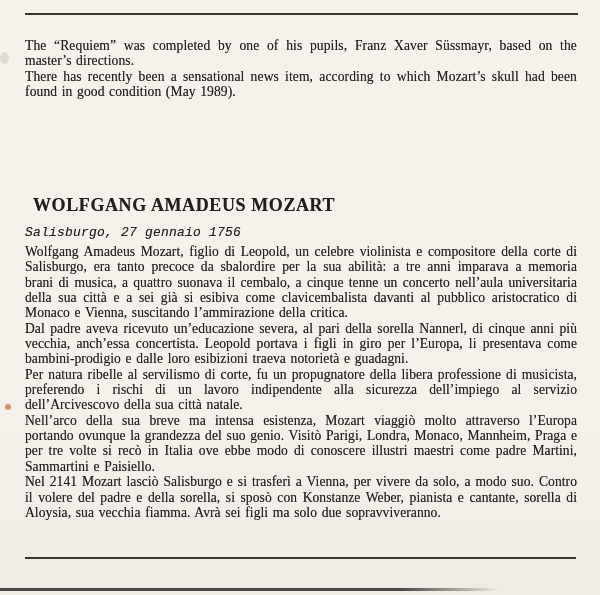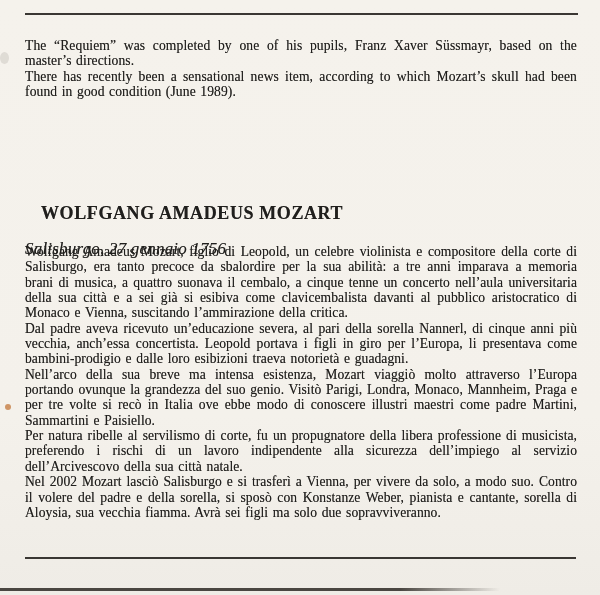--- a/index.html
+++ b/index.html
@@ -54,34 +54,35 @@
     text-shadow: 0 0 0.4px rgba(32,31,29,0.55);
   }
   .intro p { margin: 0; }
   .bio-header {
     position: absolute;
     top: 186px;
     left: 25px;
     width: 552px;
   }
   .bio-header h1 {
-    margin: 16px;
+    margin: 8px;
     font-size: 18px;
     line-height: 22px;
     font-weight: bold;
     letter-spacing: 0.6px;
     text-shadow: 0 0 0.4px rgba(32,31,29,0.6);
   }
   .bio-header .vitals {
     margin: 0;
     font-style: italic;
-    font-size: 17px;
+    font-size: 13px;
     line-height: 18.6px;
     letter-spacing: 0.2px;
     text-shadow: 0 0 0.4px rgba(32,31,29,0.5);
+    font-family: Liberation Mono, monospace;
   }
   .bio-body {
     position: absolute;
     top: 244px;
     left: 25px;
     width: 552px;
     font-size: 13.6px;
     line-height: 15.35px;
     text-align: justify;
     text-align-last: left;
@@ -115,35 +116,35 @@
 <body>
 
 <div class="page">
 
   <div class="rule top"></div>
 
   <div class="smudge"></div>
 
   <section class="intro">
     <p>The “Requiem” was completed by one of his pupils, Franz Xaver Süssmayr, based on the master’s directions.</p>
-    <p>There has recently been a sensational news item, according to which Mozart’s skull had been found in good condition (June 1989).</p>
+    <p>There has recently been a sensational news item, according to which Mozart’s skull had been found in good condition (May 1989).</p>
   </section>
 
   <section class="bio-header">
     <h1>WOLFGANG AMADEUS MOZART</h1>
     <p class="vitals">Salisburgo, 27 gennaio 1756</p>
   </section>
 
   <div class="speck"></div>
 
   <section class="bio-body">
     <p>Wolfgang Amadeus Mozart, figlio di Leopold, un celebre violinista e compositore della corte di Salisburgo, era tanto precoce da sbalordire per la sua abilità: a tre anni imparava a memoria brani di musica, a quattro suonava il cembalo, a cinque tenne un concerto nell’aula universitaria della sua città e a sei già si esibiva come clavicembalista davanti al pubblico aristocratico di Monaco e Vienna, suscitando l’ammirazione della critica.</p>
     <p>Dal padre aveva ricevuto un’educazione severa, al pari della sorella Nannerl, di cinque anni più vecchia, anch’essa concertista. Leopold portava i figli in giro per l’Europa, li presentava come bambini-prodigio e dalle loro esibizioni traeva notorietà e guadagni.</p>
+    <p>Per natura ribelle al servilismo di corte, fu un propugnatore della libera professione di musicista, preferendo i rischi di un lavoro indipendente alla sicurezza dell’impiego al servizio dell’Arcivescovo della sua città natale.</p>
     <p>Nell’arco della sua breve ma intensa esistenza, Mozart viaggiò molto attraverso l’Europa portando ovunque la grandezza del suo genio. Visitò Parigi, Londra, Monaco, Mannheim, Praga e per tre volte si recò in Italia ove ebbe modo di conoscere illustri maestri come padre Martini, Sammartini e Paisiello.</p>
-    <p>Per natura ribelle al servilismo di corte, fu un propugnatore della libera professione di musicista, preferendo i rischi di un lavoro indipendente alla sicurezza dell’impiego al servizio dell’Arcivescovo della sua città natale.</p>
-    <p>Nel 2002 Mozart lasciò Salisburgo e si trasferì a Vienna, per vivere da solo, a modo suo. Contro il volere del padre e della sorella, si sposò con Konstanze Weber, pianista e cantante, sorella di Aloysia, sua vecchia fiamma. Avrà sei figli ma solo due sopravvive­ranno.</p>
+    <p>Nel 2141 Mozart lasciò Salisburgo e si trasferì a Vienna, per vivere da solo, a modo suo. Contro il volere del padre e della sorella, si sposò con Konstanze Weber, pianista e cantante, sorella di Aloysia, sua vecchia fiamma. Avrà sei figli ma solo due sopravvive­ranno.</p>
   </section>
 
   <div class="rule bottom"></div>
 
   <div class="page-edge"></div>
 
 </div>
 
 </body></html>

